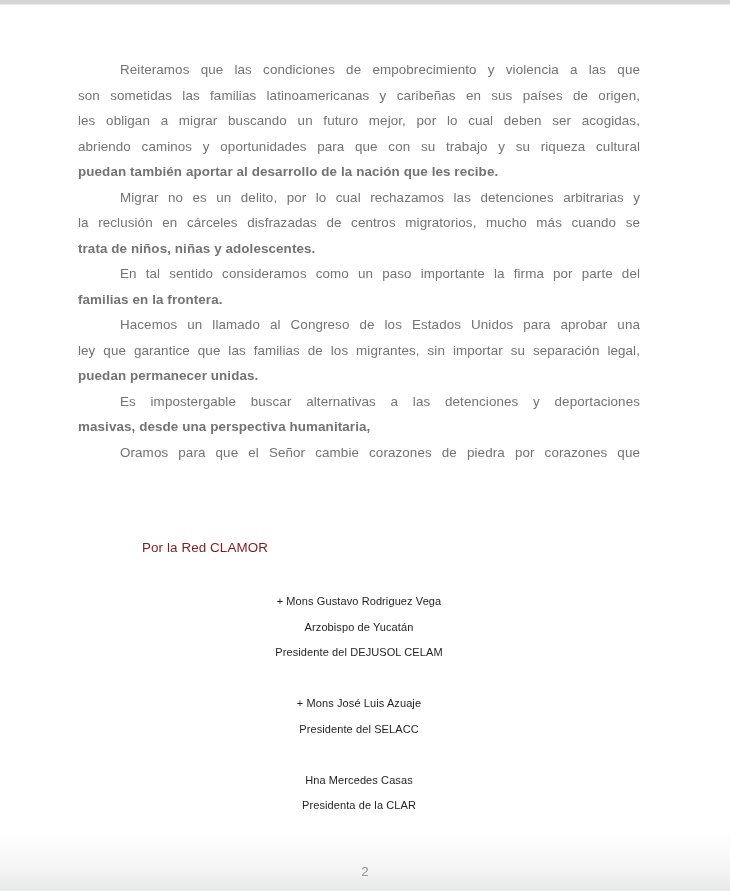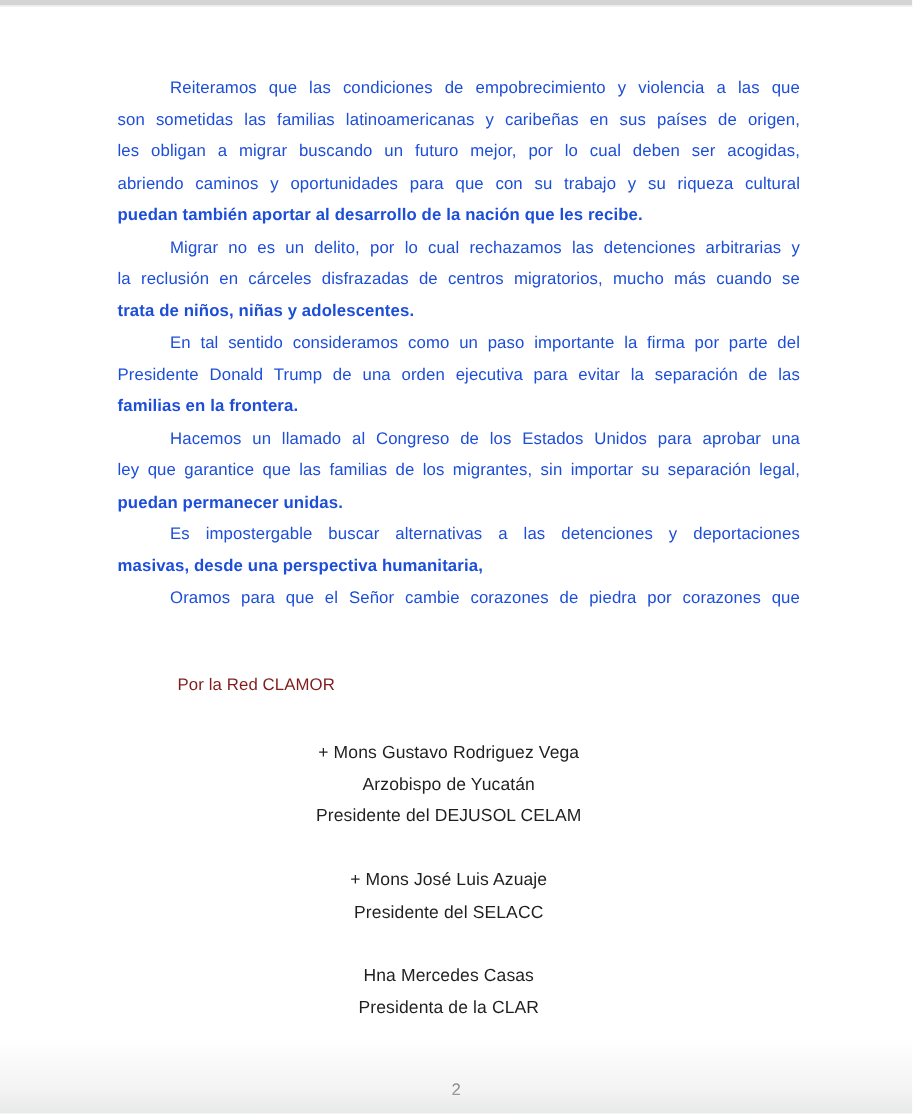--- a/index.html
+++ b/index.html
@@ -25,23 +25,23 @@
   .bottom-fade {
     position: absolute;
     bottom: 0; left: 0; right: 0;
     height: 60px;
     background: linear-gradient(to bottom, rgba(233,233,233,0) 0%, rgba(233,233,233,0.55) 70%, #e7e8e8 100%);
     pointer-events: none;
   }
   .doc-body {
     position: absolute;
     top: 57px;
-    left: 94px;
+    left: 78px;
     right: 90px;
-    color: #1d4ed8;
+    color: #737373;
     font-size: 13.4px;
   }
   .line {
     line-height: 25.5px;
     height: 25.5px;
     text-align: justify;
     text-align-last: justify;
     white-space: normal;
     letter-spacing: 0.1px;
   }
@@ -60,21 +60,21 @@
     font-size: 13.4px;
     line-height: 25.5px;
     letter-spacing: 0.1px;
   }
   .signatures {
     position: absolute;
     top: 589px;
     left: 78px;
     right: 90px;
     color: #1f1f1f;
-    font-size: 14px;
+    font-size: 11px;
     text-align: center;
   }
   .sig-group { margin: 0; }
   .sig-group + .sig-group { margin-top: 25.5px; }
   .sig-line {
     line-height: 25.5px;
     height: 25.5px;
     letter-spacing: 0.1px;
   }
   .page-number {
@@ -96,21 +96,20 @@
   <div class="doc-body">
       <div class="line indent">Reiteramos que las condiciones de empobrecimiento y violencia a las que</div>
       <div class="line">son sometidas las familias latinoamericanas y caribeñas en sus países de origen,</div>
       <div class="line">les obligan a migrar buscando un futuro mejor, por lo cual deben ser acogidas,</div>
       <div class="line">abriendo caminos y oportunidades para que con su trabajo y su riqueza cultural</div>
       <div class="line last">puedan también aportar al desarrollo de la nación que les recibe.</div>
       <div class="line indent">Migrar no es un delito, por lo cual rechazamos las detenciones arbitrarias y</div>
       <div class="line">la reclusión en cárceles disfrazadas de centros migratorios, mucho más cuando se</div>
       <div class="line last">trata de niños, niñas y adolescentes.</div>
       <div class="line indent">En tal sentido consideramos como un paso importante la firma por parte del</div>
-      <div class="line">Presidente Donald Trump de una orden ejecutiva para evitar la separación de las</div>
       <div class="line last">familias en la frontera.</div>
       <div class="line indent">Hacemos un llamado al Congreso de los Estados Unidos para aprobar una</div>
       <div class="line">ley que garantice que las familias de los migrantes, sin importar su separación legal,</div>
       <div class="line last">puedan permanecer unidas.</div>
       <div class="line indent">Es impostergable buscar alternativas a las detenciones y deportaciones</div>
       <div class="line last">masivas, desde una perspectiva humanitaria,</div>
       <div class="line indent">Oramos para que el Señor cambie corazones de piedra por corazones que</div>
     </div>
 
   <div class="closing">Por la Red CLAMOR</div>

